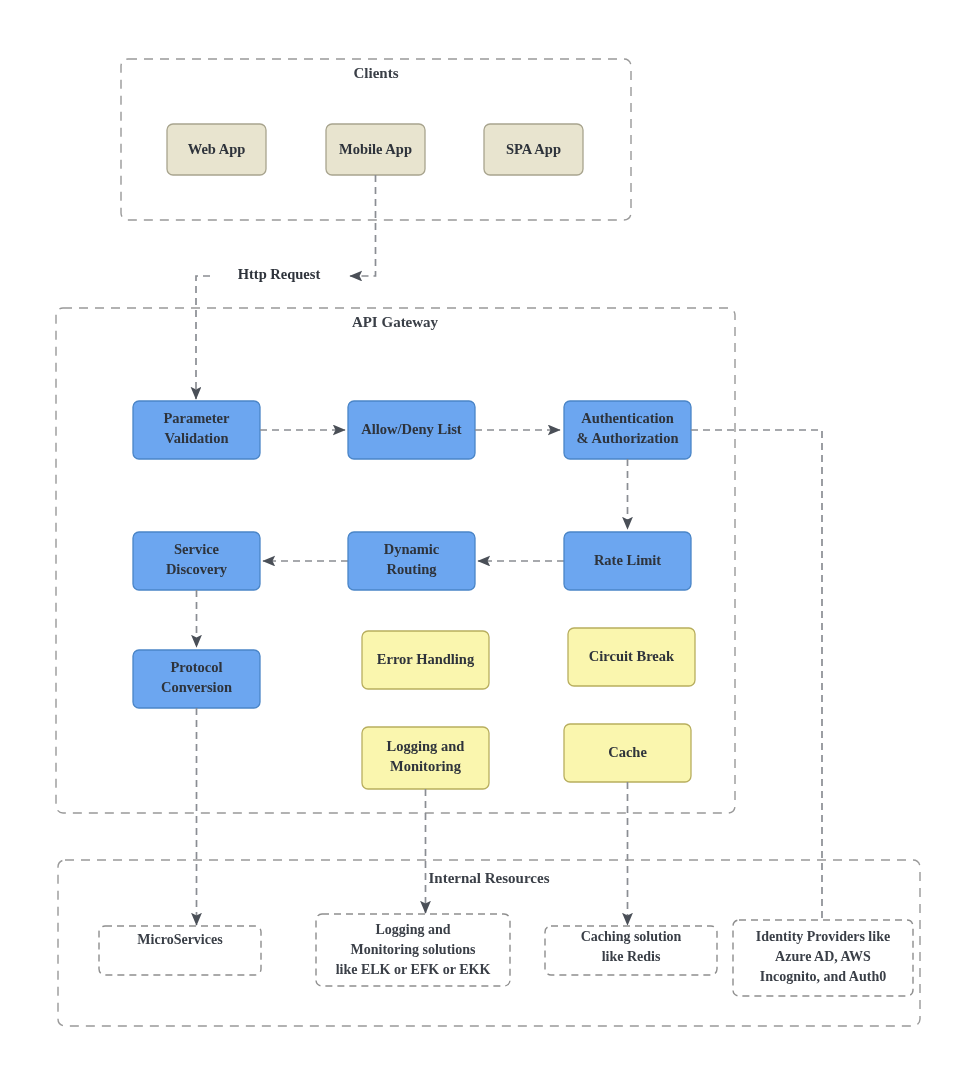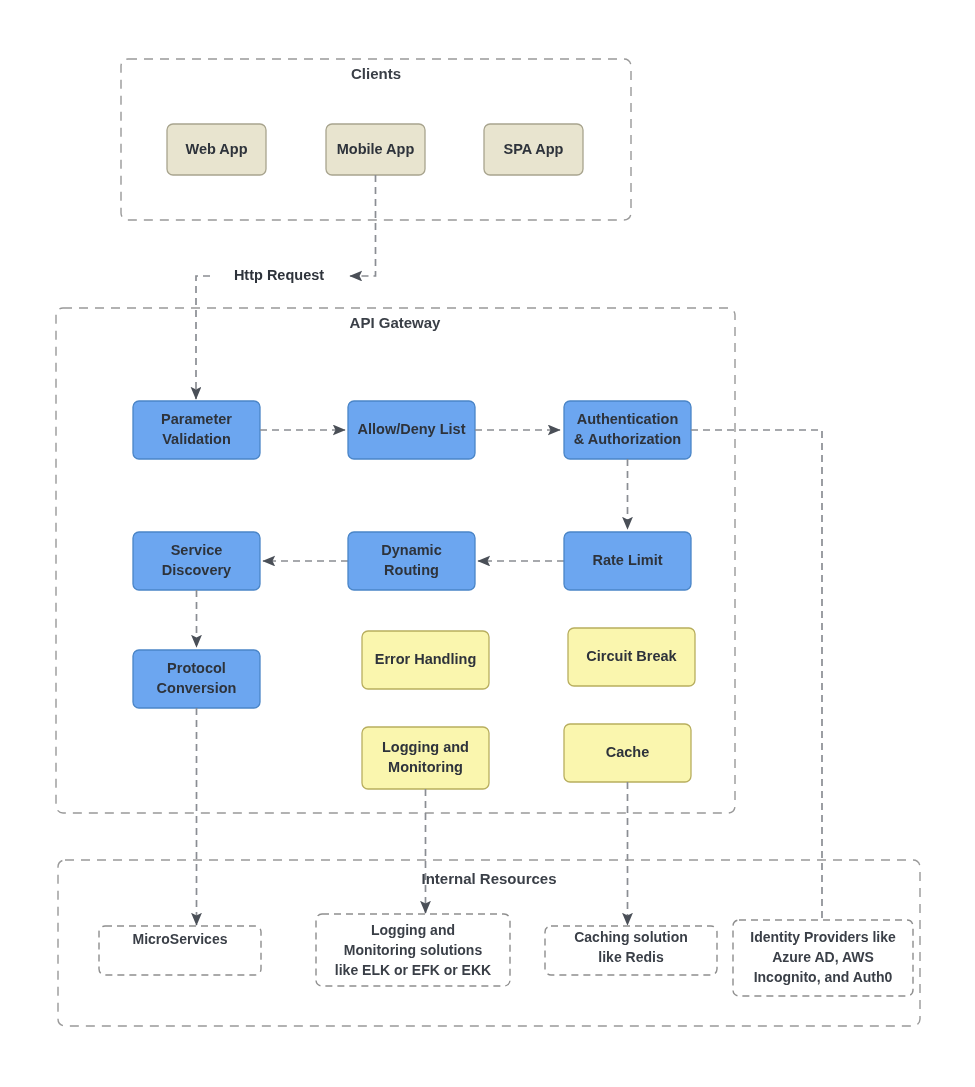--- a/index.html
+++ b/index.html
@@ -10,20 +10,21 @@
   body {
     width: 975px;
     height: 1087px;
     font-family: "Liberation Sans", sans-serif;
     overflow: hidden;
   }
   #diagram-root {
     position: relative;
     width: 975px;
     height: 960px;
+    font-family: Liberation Serif, serif;
   }
   svg#diagram-svg {
     display: block;
     width: 975px;
     height: 1087px;
   }
   .group-frame {
     fill: none;
     stroke: #999999;
     stroke-width: 1.4;

